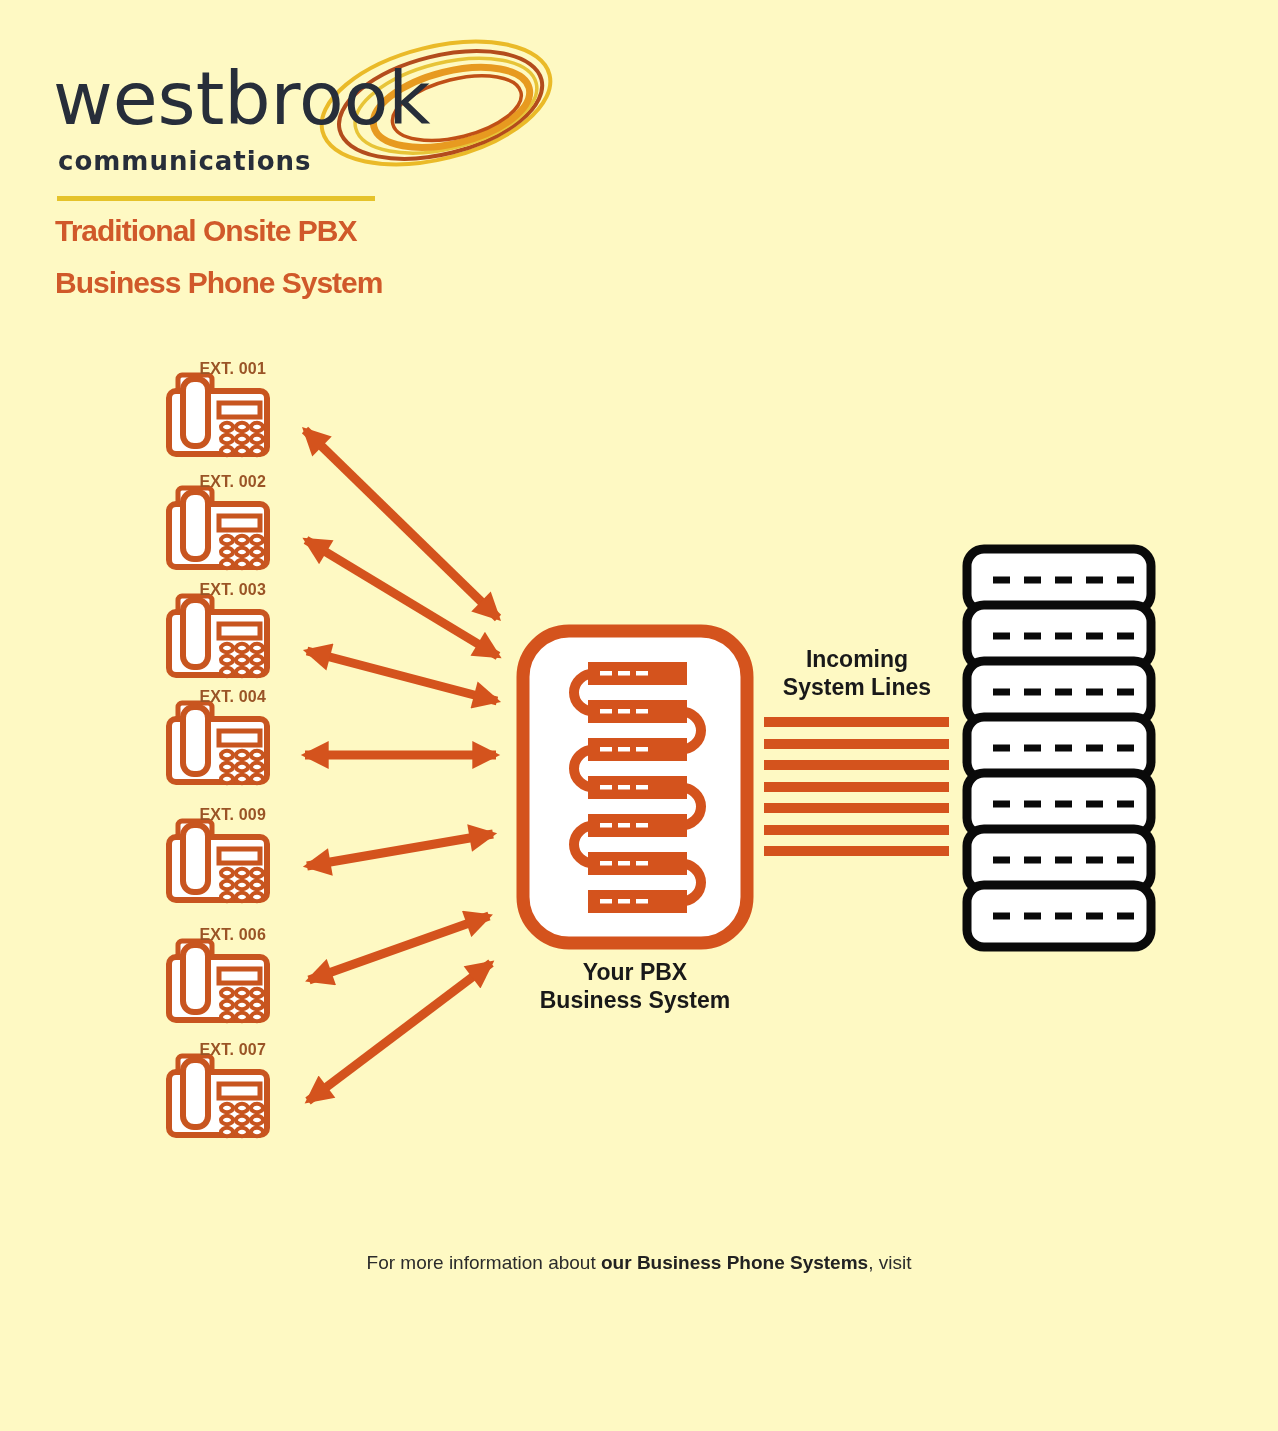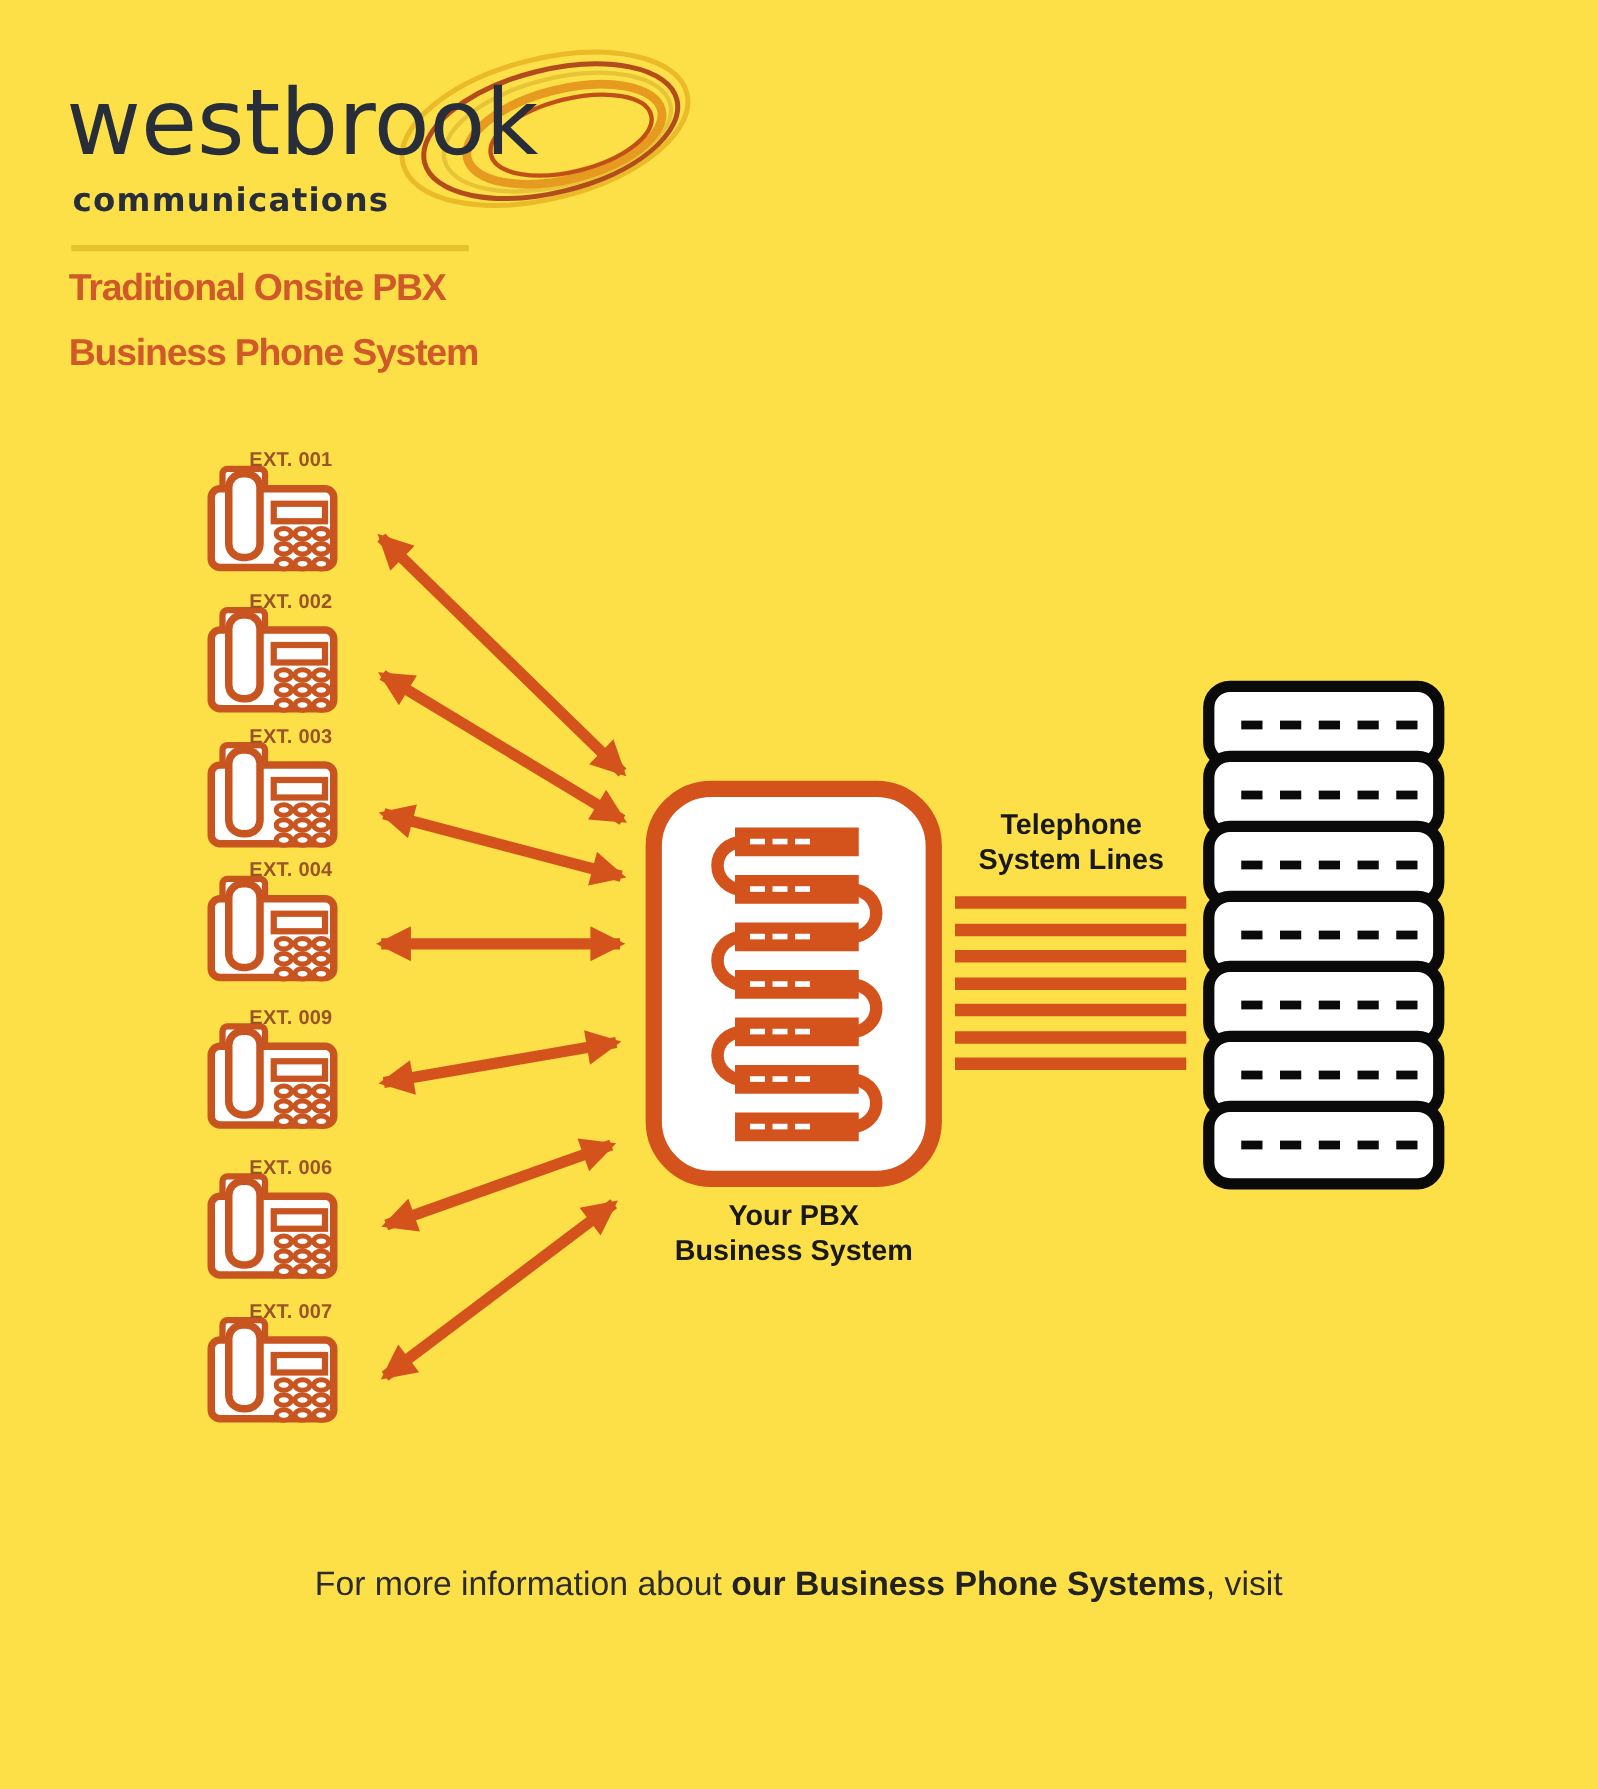--- a/index.html
+++ b/index.html
@@ -1,17 +1,17 @@
 <!DOCTYPE html>
 <html><head>
 <meta charset="utf-8">
 <style>
   html,body{margin:0;padding:0;background:#ffffff;}
   .canvas{
-    position:relative;width:1278px;height:1431px;background:#fde047;
+    position:relative;width:1278px;height:1431px;background:#fef9c3;
     font-family:"Liberation Sans", sans-serif;overflow:hidden;
   }
   .art{position:absolute;left:0;top:0;z-index:0;}
   .txt{position:absolute;z-index:2;}
   .brand{
     left:53px;top:62px;font-family:"DejaVu Sans", sans-serif;
     font-size:73px;font-weight:500;color:#272e3a;letter-spacing:0px;line-height:1;
   }
   .tagline{
     left:58px;top:146px;font-family:"DejaVu Sans", sans-serif;
@@ -26,21 +26,21 @@
     color:#9a5426;letter-spacing:0.2px;
   }
   .node-label{
     text-align:center;font-size:23px;font-weight:700;color:#191919;
   }
   .node-label span{display:block;line-height:28px;}
   .incoming{left:757px;top:645px;width:200px;}
   .pbx{left:512px;top:958px;width:246px;}
   .exchange{left:944px;top:952px;width:232px;}
   .footer-line{left:0;width:1278px;text-align:center;color:#2b2b2b;}
-  .f1{top:1252px;font-size:27px;font-weight:400;}
+  .f1{top:1252px;font-size:19px;font-weight:400;}
   .f1 b{font-weight:700;color:#222222;}
   .f2{top:1286px;font-size:41px;font-weight:700;color:#1f1f1f;letter-spacing:-1.5px;}
   .f3{top:1336px;font-size:36px;font-weight:700;color:#1f1f1f;letter-spacing:-0.5px;}
 </style>
 </head>
 <body>
 
 <div class="canvas">
 
   <svg class="art" width="1278" height="1431" viewBox="0 0 1278 1431">
@@ -180,21 +180,21 @@
 
   <div class="txt ext-label" style="top:360px">EXT. 001</div>
   <div class="txt ext-label" style="top:473px">EXT. 002</div>
   <div class="txt ext-label" style="top:581px">EXT. 003</div>
   <div class="txt ext-label" style="top:688px">EXT. 004</div>
   <div class="txt ext-label" style="top:806px">EXT. 009</div>
   <div class="txt ext-label" style="top:926px">EXT. 006</div>
   <div class="txt ext-label" style="top:1041px">EXT. 007</div>
 
   <div class="txt node-label incoming">
-    <span>Telephone</span>
+    <span>Incoming</span>
     <span>System Lines</span>
   </div>
   <div class="txt node-label pbx">
     <span>Your PBX</span>
     <span>Business System</span>
   </div>
 
   <div class="txt footer-line f1"><span>For more information about </span><b>our Business Phone Systems</b><span>, visit</span></div>
 
 </div>

